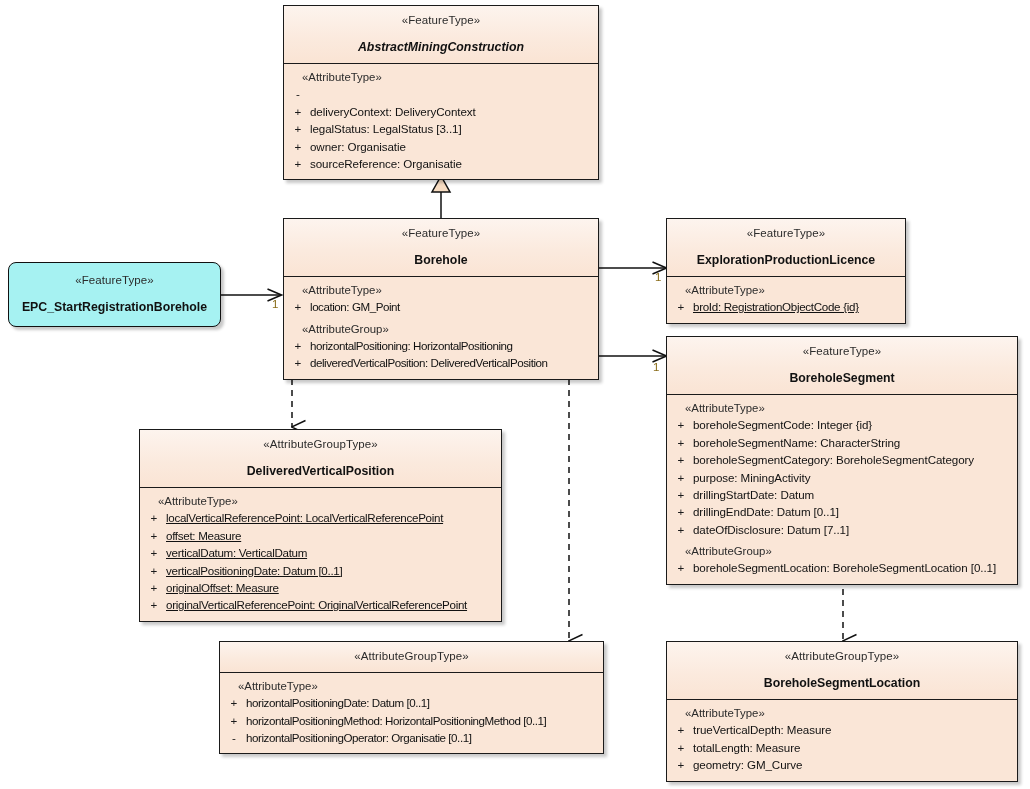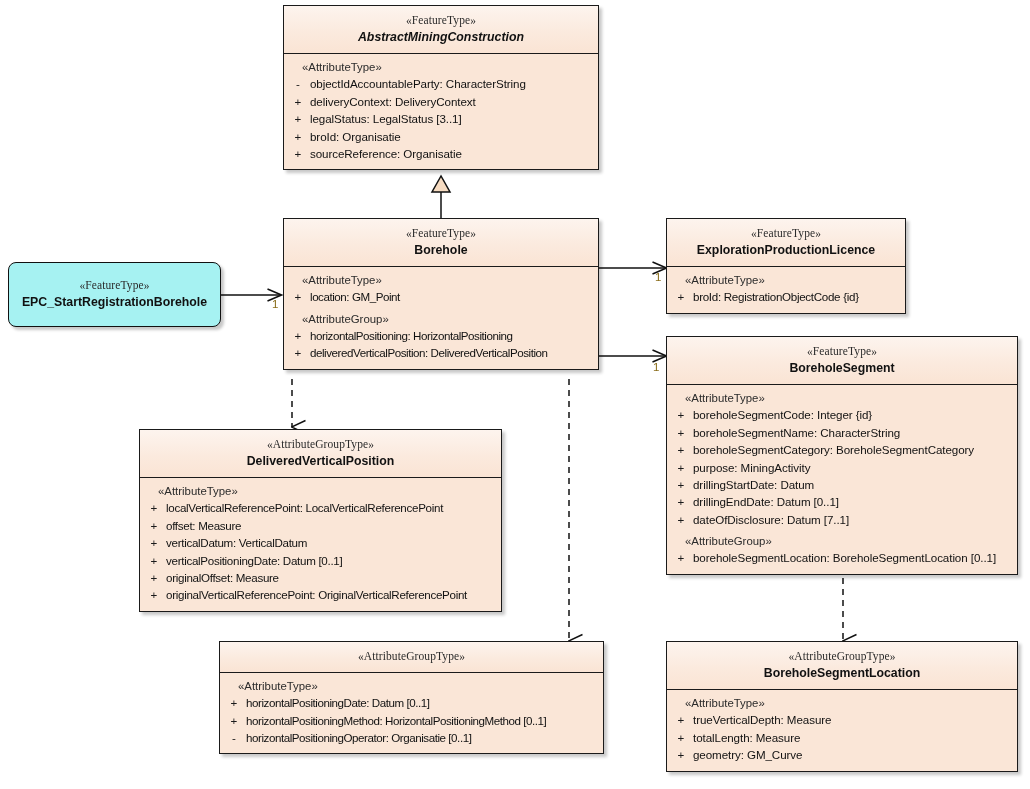--- a/index.html
+++ b/index.html
@@ -40,28 +40,27 @@
     border-bottom: 1.4px solid #1a1a1a;
     text-align: center;
     padding: 7px 4px 8px 4px;
     line-height: 1.32;
   }
   .uml-class .stereo {
     font-size: 11.5px;
     color: #2b2b2b;
     display: block;
     letter-spacing: 0.1px;
-    font-family: Liberation Serif, serif;
   }
   .uml-class .cname {
     font-size: 12.3px;
     font-weight: bold;
     color: #111111;
     display: block;
-    margin-top: 1px;
+    margin-top: 11px;
   }
   .uml-class .cname.abstract {
     font-style: italic;
   }
   .uml-class .body {
     padding: 7px 0 7px 4px;
     background: #fae6d7;
   }
   .grp-label {
     font-size: 11.4px;
@@ -106,21 +105,21 @@
     justify-content: center;
   }
   .mult-label {
     position: absolute;
     font-size: 11.5px;
     color: #8a6d1a;
     font-family: "Liberation Sans", sans-serif;
   }
   
   .tight .attr-row .atext { letter-spacing: -0.45px; text-align: center; }
-  .tight2 .attr-row .atext { letter-spacing: -0.3px; }
+  .tight2 .attr-row .atext { letter-spacing: -0.3px; text-decoration: underline; }
 </style>
 </head>
 <body>
 
 <div id="canvas">
 
   <svg class="links" viewBox="0 0 1030 789">
     <defs>
       <marker id="openArrow" markerWidth="16" markerHeight="14" refX="14.5" refY="7" orient="auto" markerUnits="userSpaceOnUse">
         <path d="M 1,1 L 15,7 L 1,13" fill="none" stroke="#111" stroke-width="1.5"></path>
@@ -166,33 +165,32 @@
 
   <div class="uml-class" style="left:283px; top:5px; width:316px;">
     <div class="hdr">
       <span class="stereo">«FeatureType»</span>
       <span class="cname abstract">AbstractMiningConstruction</span>
     </div>
     <div class="body">
       <div class="grp-label">«AttributeType»</div>
       <div class="attr-row">
         <span class="vis">-</span>
-        <span class="atext">objectIdAccountableParty: CharacterString</span>
       </div>
       <div class="attr-row">
         <span class="vis">+</span>
         <span class="atext">deliveryContext: DeliveryContext</span>
       </div>
       <div class="attr-row">
         <span class="vis">+</span>
         <span class="atext">legalStatus: LegalStatus [3..1]</span>
       </div>
       <div class="attr-row">
         <span class="vis">+</span>
-        <span class="atext">broId: Organisatie</span>
+        <span class="atext">owner: Organisatie</span>
       </div>
       <div class="attr-row">
         <span class="vis">+</span>
         <span class="atext">sourceReference: Organisatie</span>
       </div>
     </div>
   </div>
 
   <div class="uml-class" style="left:283px; top:218px; width:316px;">
     <div class="hdr">

